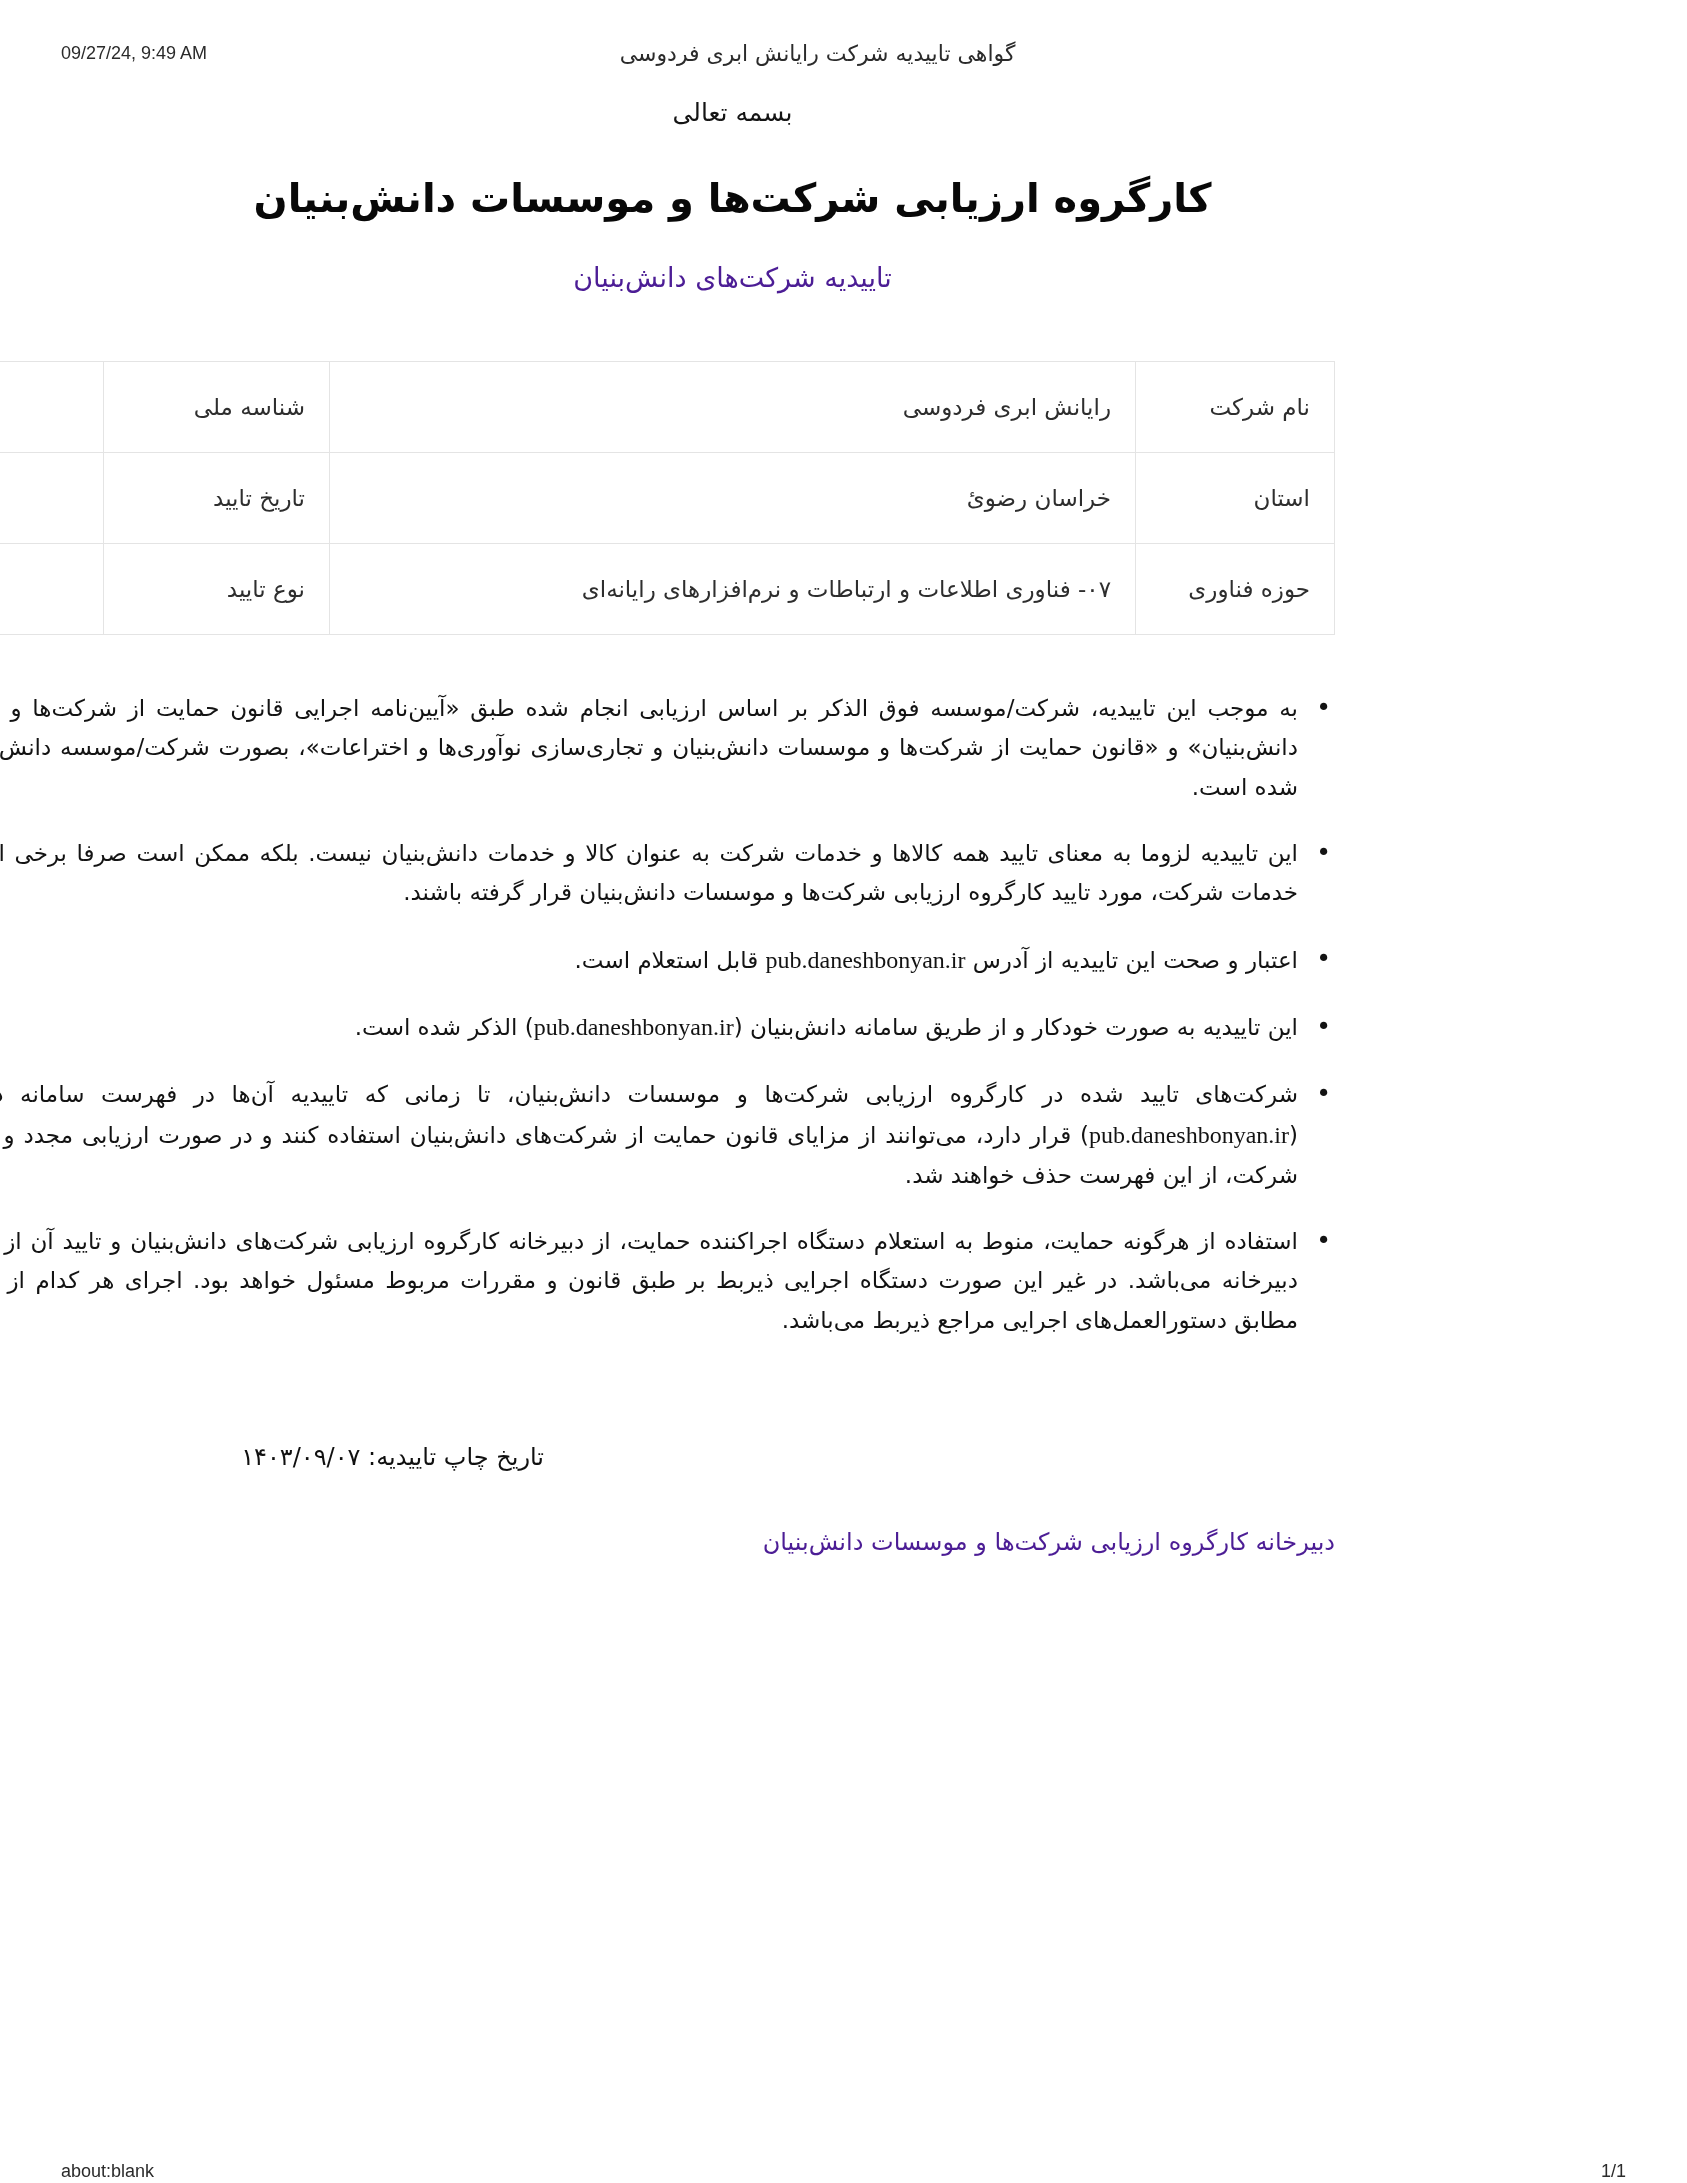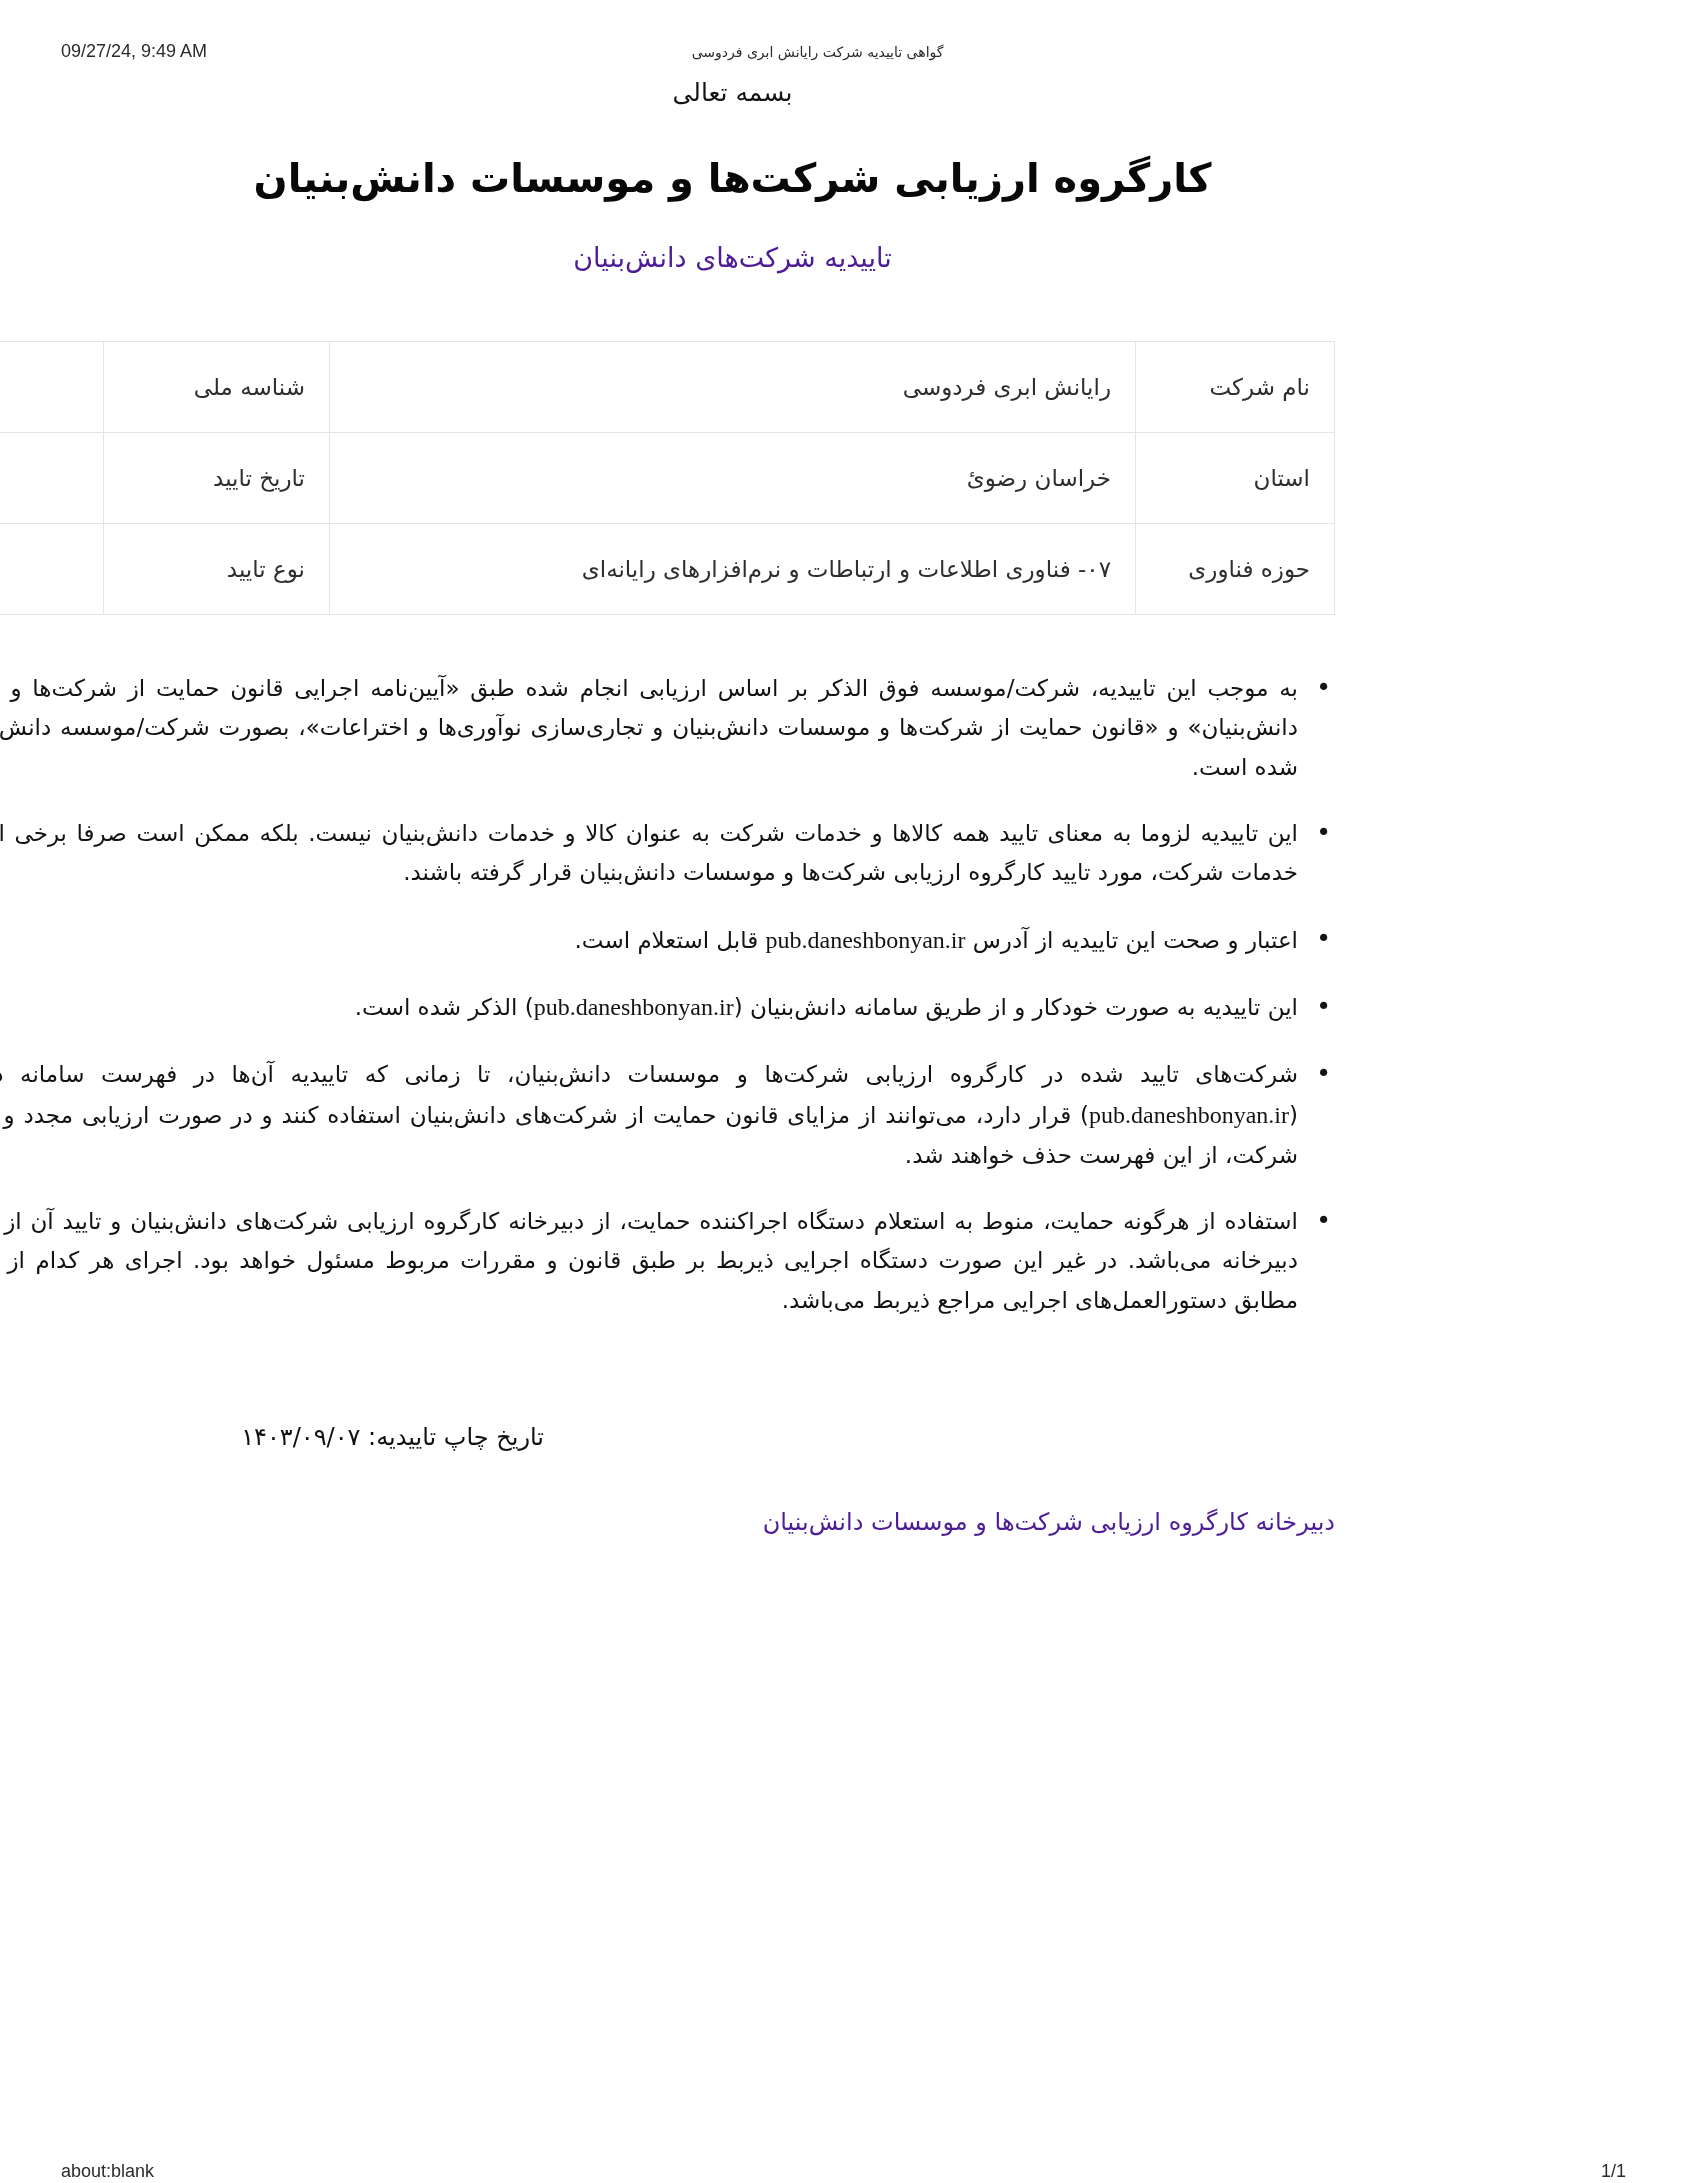--- a/index.html
+++ b/index.html
@@ -30,32 +30,32 @@
     color: #2b2b2b;
     box-sizing: border-box;
     padding: 0 61px;
   }
   .print-chrome.top { top: 41px; }
   .print-chrome.bottom { top: 2114px; margin-top: 47px; }
 
   .chrome-rtl {
     direction: rtl;
     font-family: "DejaVu Sans", "Liberation Sans", sans-serif;
-    font-size: 14px;
+    font-size: 22px;
   }
   .chrome-spacer { width: 198px; }
 
   
   .page {
     position: absolute;
     top: 0;
     left: 0;
     width: 1465px;
     box-sizing: border-box;
-    padding: 75px 130px 0 130px;
+    padding: 95px 130px 0 130px;
   }
 
   .basmala {
     text-align: center;
     font-size: 25px;
     color: #141414;
     line-height: 1.4;
     margin: 0 0 41px 0;
   }
 

